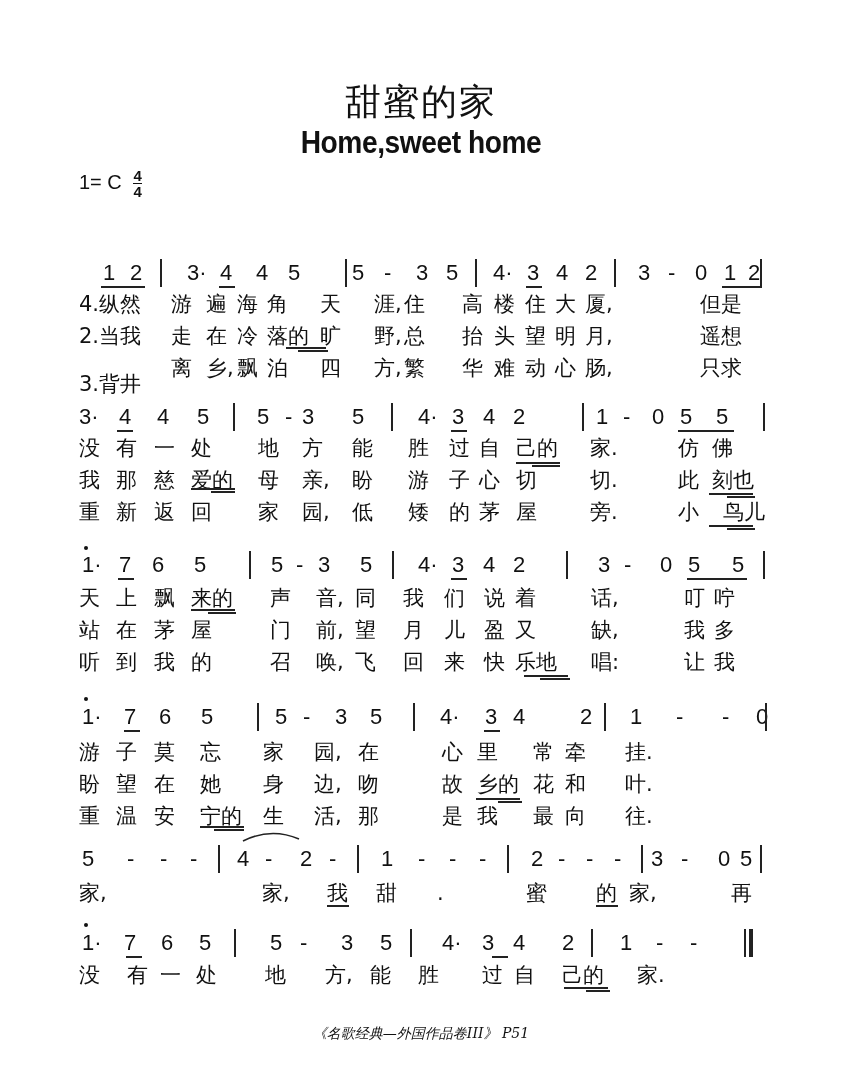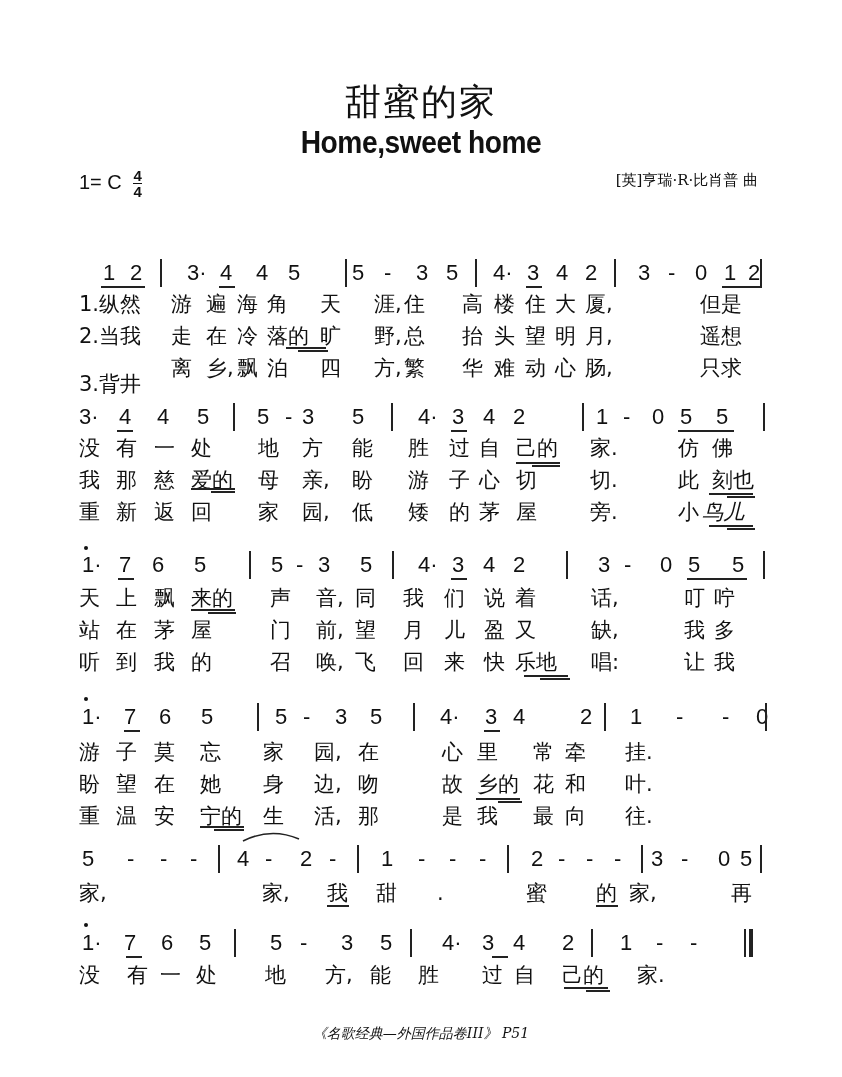--- a/index.html
+++ b/index.html
@@ -31,21 +31,20 @@
 
 <div class="key">
   <span>1= C</span>
   <span class="frac">
     <span class="top">4</span>
     <span>4</span>
   </span>
 </div>
 
 <div class="credits">
-  <div>[英]亨瑞·R·比肖普 曲</div>
 </div>
 
 <div id="score">
     <div class="tok" style="left: 103px; top: 260px;">1</div>
     <div class="tok" style="left: 130px; top: 260px;">2</div>
     <div class="bar" style="left: 160px; top: 259px;"></div>
     <div class="tok" style="left: 187px; top: 260px;">3·</div>
     <div class="tok" style="left: 220px; top: 260px;">4</div>
     <div class="tok" style="left: 256px; top: 260px;">4</div>
     <div class="tok" style="left: 288px; top: 260px;">5</div>
@@ -63,21 +62,21 @@
     <div class="tok" style="left: 638px; top: 260px;">3</div>
     <div class="tok" style="left: 668px; top: 260px;">-</div>
     <div class="tok" style="left: 695px; top: 260px;">0</div>
     <div class="tok" style="left: 724px; top: 260px;">1</div>
     <div class="tok" style="left: 748px; top: 260px;">2</div>
     <div class="bar" style="left: 760px; top: 259px;"></div>
     <div class="ul" style="left: 101px; top: 286px; width: 44px; height: 2px;"></div>
     <div class="ul" style="left: 219px; top: 286px; width: 16px; height: 2px;"></div>
     <div class="ul" style="left: 526px; top: 286px; width: 16px; height: 2px;"></div>
     <div class="ul" style="left: 722px; top: 286px; width: 40px; height: 2px;"></div>
-    <div class="lyr" style="left: 79px; top: 290px;">1.纵然</div>
+    <div class="lyr" style="left: 79px; top: 290px;">4.纵然</div>
     <div class="lyr" style="left: 171px; top: 290px;">游</div>
     <div class="lyr" style="left: 206px; top: 290px;">遍</div>
     <div class="lyr" style="left: 237px; top: 290px;">海</div>
     <div class="lyr" style="left: 267px; top: 290px;">角</div>
     <div class="lyr" style="left: 320px; top: 290px;">天</div>
     <div class="lyr" style="left: 374px; top: 290px;">涯,</div>
     <div class="lyr" style="left: 404px; top: 290px;">住</div>
     <div class="lyr" style="left: 462px; top: 290px;">高</div>
     <div class="lyr" style="left: 494px; top: 290px;">楼</div>
     <div class="lyr" style="left: 525px; top: 290px;">住</div>
@@ -172,21 +171,21 @@
     <div class="lyr" style="left: 191px; top: 498px;">回</div>
     <div class="lyr" style="left: 258px; top: 498px;">家</div>
     <div class="lyr" style="left: 302px; top: 498px;">园,</div>
     <div class="lyr" style="left: 352px; top: 498px;">低</div>
     <div class="lyr" style="left: 408px; top: 498px;">矮</div>
     <div class="lyr" style="left: 449px; top: 498px;">的</div>
     <div class="lyr" style="left: 479px; top: 498px;">茅</div>
     <div class="lyr" style="left: 516px; top: 498px;">屋</div>
     <div class="lyr" style="left: 590px; top: 498px;">旁.</div>
     <div class="lyr" style="left: 678px; top: 498px;">小</div>
-    <div class="lyr" style="left: 702px; top: 498px; font-style: italic;">鸟儿</div>
+    <div class="lyr" style="left: 723px; top: 498px;">鸟儿</div>
     <div class="ul" style="left: 191px; top: 488px; width: 44px; height: 2px;"></div>
     <div class="ul" style="left: 211px; top: 491px; width: 24px; height: 2px;"></div>
     <div class="ul" style="left: 516px; top: 462px; width: 44px; height: 2px;"></div>
     <div class="ul" style="left: 532px; top: 465px; width: 28px; height: 2px;"></div>
     <div class="ul" style="left: 709px; top: 493px; width: 44px; height: 2px;"></div>
     <div class="ul" style="left: 727px; top: 496px; width: 28px; height: 2px;"></div>
     <div class="ul" style="left: 709px; top: 525px; width: 44px; height: 2px;"></div>
     <div class="ul" style="left: 727px; top: 528px; width: 28px; height: 2px;"></div>
     <div class="tok" style="left: 82px; top: 552px;">1·</div>
     <div class="tok" style="left: 119px; top: 552px;">7</div>

